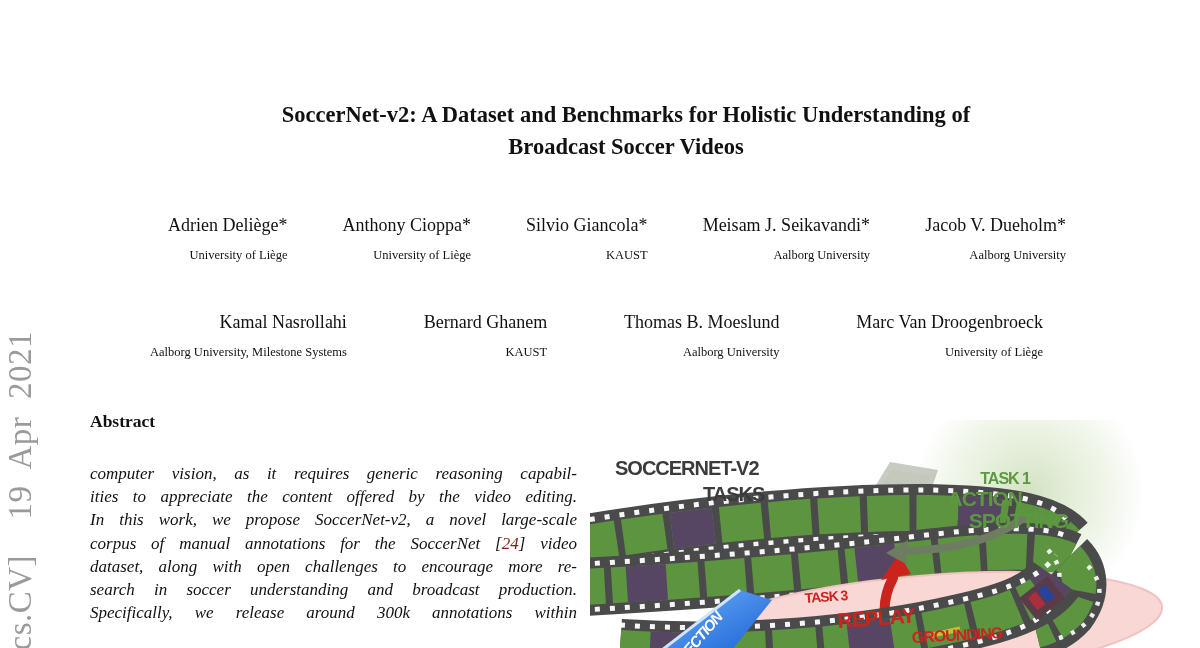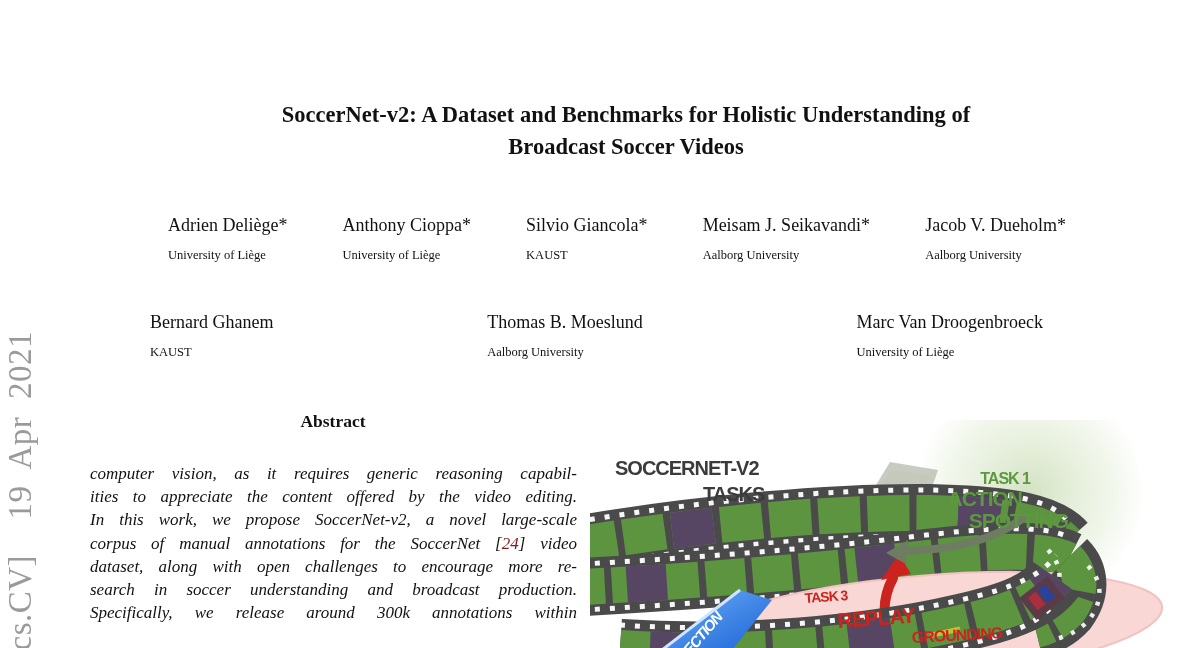--- a/index.html
+++ b/index.html
@@ -12,26 +12,26 @@
          font-family:"Liberation Serif", serif;}
 
   
   #title{position:absolute;left:0;top:99px;width:1200px;text-align:center;
          font-weight:bold;font-size:22.5px;line-height:32px;padding-left:26px;}
 
   
   .authors{position:absolute;display:flex;justify-content:space-between;align-items:flex-start;}
   #authors1{left:168px;top:215px;width:898px;}
   #authors2{left:150px;top:312px;width:893px;}
-  .author{text-align:left;}
+  .author{text-align:right;}
   .author .name{font-size:18px;white-space:nowrap;}
   .author .affil{font-size:12.5px;margin-top:12px;white-space:nowrap;}
 
   
-  #abs-head{position:absolute;left:90px;top:411px;width:486px;text-align:center;
+  #abs-head{position:absolute;left:90px;top:411px;width:486px;text-align:left;
             font-weight:bold;font-size:17.5px;}
   #abstract{position:absolute;left:90px;top:462px;width:487px;font-style:italic;
             font-size:17px;line-height:23.2px;}
   #abstract .aline{text-align:justify;text-align-last:justify;white-space:normal;}
   #abstract .aline.indent{text-indent:19px;}
   #abstract .cite{color:#7f1d1d;margin-top:15px;}
 
   
   #figure{position:absolute;left:590px;top:420px;width:610px;height:228px;overflow:hidden;}
   #figure svg{display:block;}
@@ -66,20 +66,24 @@
       <div class="name">Meisam J. Seikavandi*</div>
       <div class="affil">Aalborg University</div>
     </div>
     <div class="author">
       <div class="name">Jacob V. Dueholm*</div>
       <div class="affil">Aalborg University</div>
     </div>
   </div>
 
   <div id="authors2" class="authors">
+    <div class="author">
+      <div class="name">Kamal Nasrollahi</div>
+      <div class="affil">Aalborg University, Milestone Systems</div>
+    </div>
     <div class="author">
       <div class="name">Bernard Ghanem</div>
       <div class="affil">KAUST</div>
     </div>
     <div class="author">
       <div class="name">Thomas B. Moeslund</div>
       <div class="affil">Aalborg University</div>
     </div>
     <div class="author">
       <div class="name">Marc Van Droogenbroeck</div>

